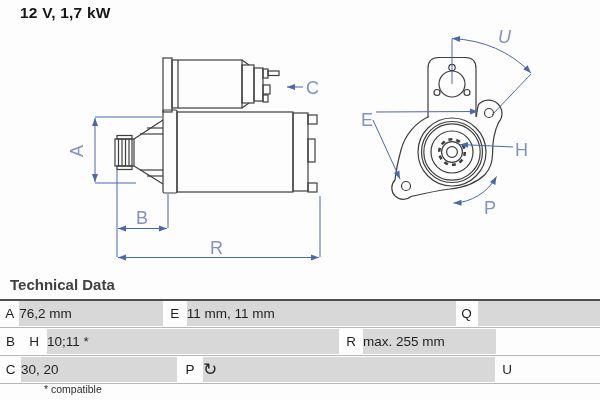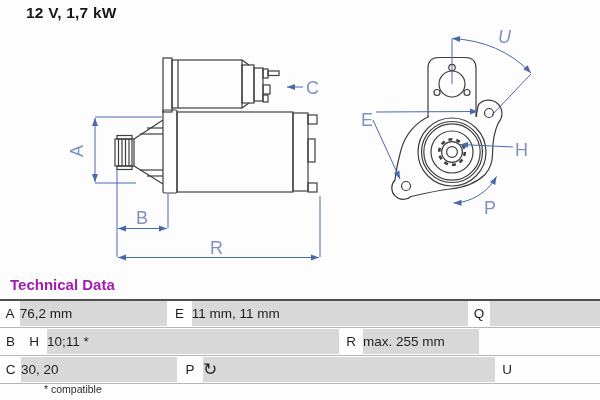--- a/index.html
+++ b/index.html
@@ -1,31 +1,31 @@
 <!DOCTYPE html>
 <html><head>
 <meta charset="utf-8">
 <style>
   html,body{margin:0;padding:0;background:#fff;}
   .screen{position:relative;width:600px;height:400px;background:#fdfdfd;
           font-family:"Liberation Sans",sans-serif;overflow:hidden;}
-  .title{position:absolute;left:26px;top:4px;font-size:15.5px;font-weight:bold;
+  .title{position:absolute;left:20px;top:4px;font-size:15.5px;font-weight:bold;
          color:#161616;letter-spacing:.2px;}
   svg.drawing{position:absolute;left:0;top:0;}
   .ink{stroke:#3e3e3e;fill:none;stroke-width:1.2;}
   .dim{stroke:#4a68ad;fill:none;stroke-width:1;}
   .dimlabel{fill:#8191c6;font-size:18px;font-weight:400;}
-  .td-head{position:absolute;left:10px;top:276px;font-size:15px;font-weight:bold;color:#a21caf;}
+  .td-head{position:absolute;left:10px;top:276px;font-size:15px;font-weight:bold;color:#404040;}
   .table{position:absolute;left:0;top:299px;width:600px;border-top:2px solid #4f4f4f;}
   .row{display:flex;height:25px;font-size:13.5px;color:#1f1f1f;}
   .sep{height:1px;background:#b7b7b7;margin:1px 0;}
   .cell-k{display:flex;align-items:center;justify-content:center;background:#fdfdfd;}
   .cell-v{display:flex;align-items:center;background:#d8d8d8;padding-left:0;box-sizing:border-box;}
   .k1{width:21px;} .v1{width:156px;} .k2{width:26px;} .v2{width:292px;}
-  .k3{width:24px;} .v3{width:116px;}
+  .k3{width:24px;} .v3{width:133px;}
   .rot-icon{font-size:17px;line-height:1;color:#222;}
   .footnote{position:absolute;left:44px;top:383px;font-size:10.5px;color:#2c2c2c;}
 </style>
 </head>
 <body>
 
 <div class="screen">
 
   <svg class="drawing" width="600" height="280" viewBox="0 0 600 280">
     <defs>

